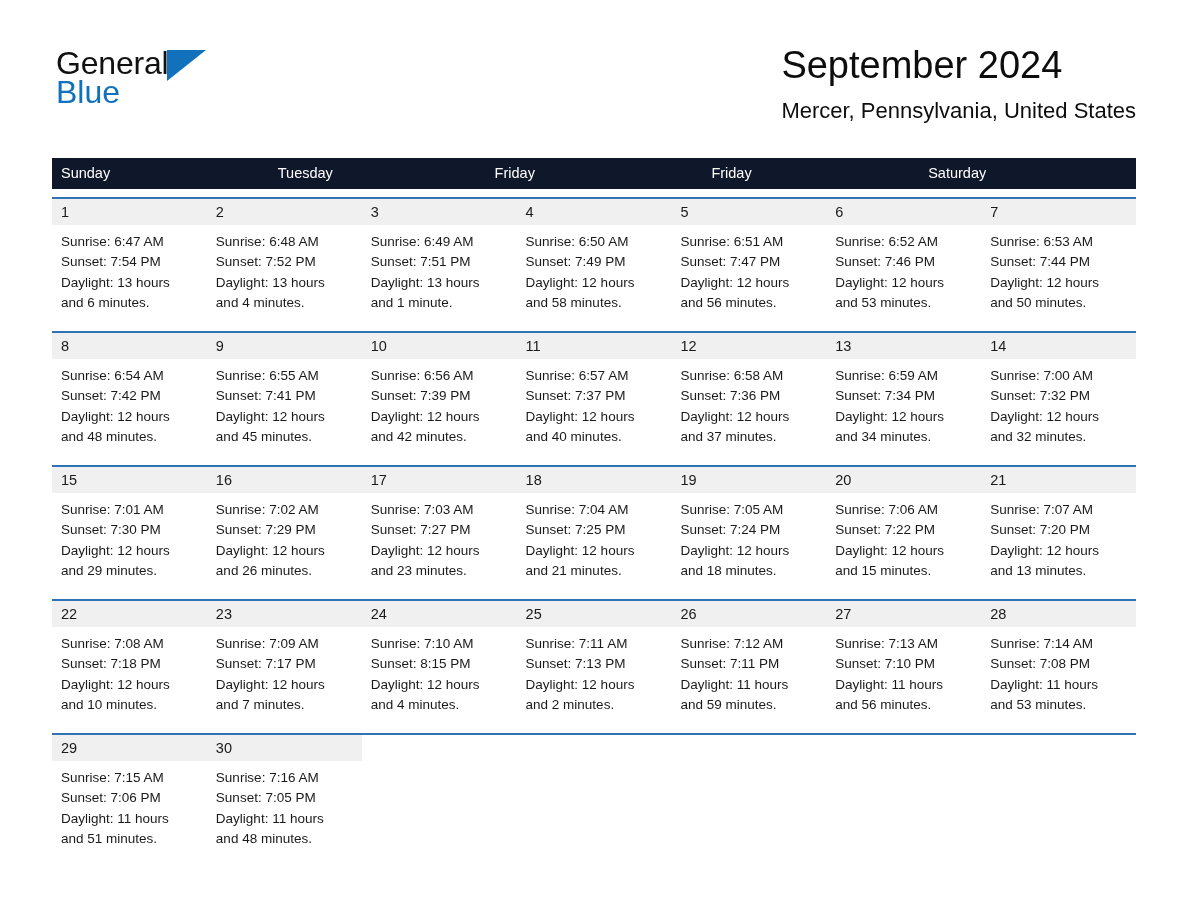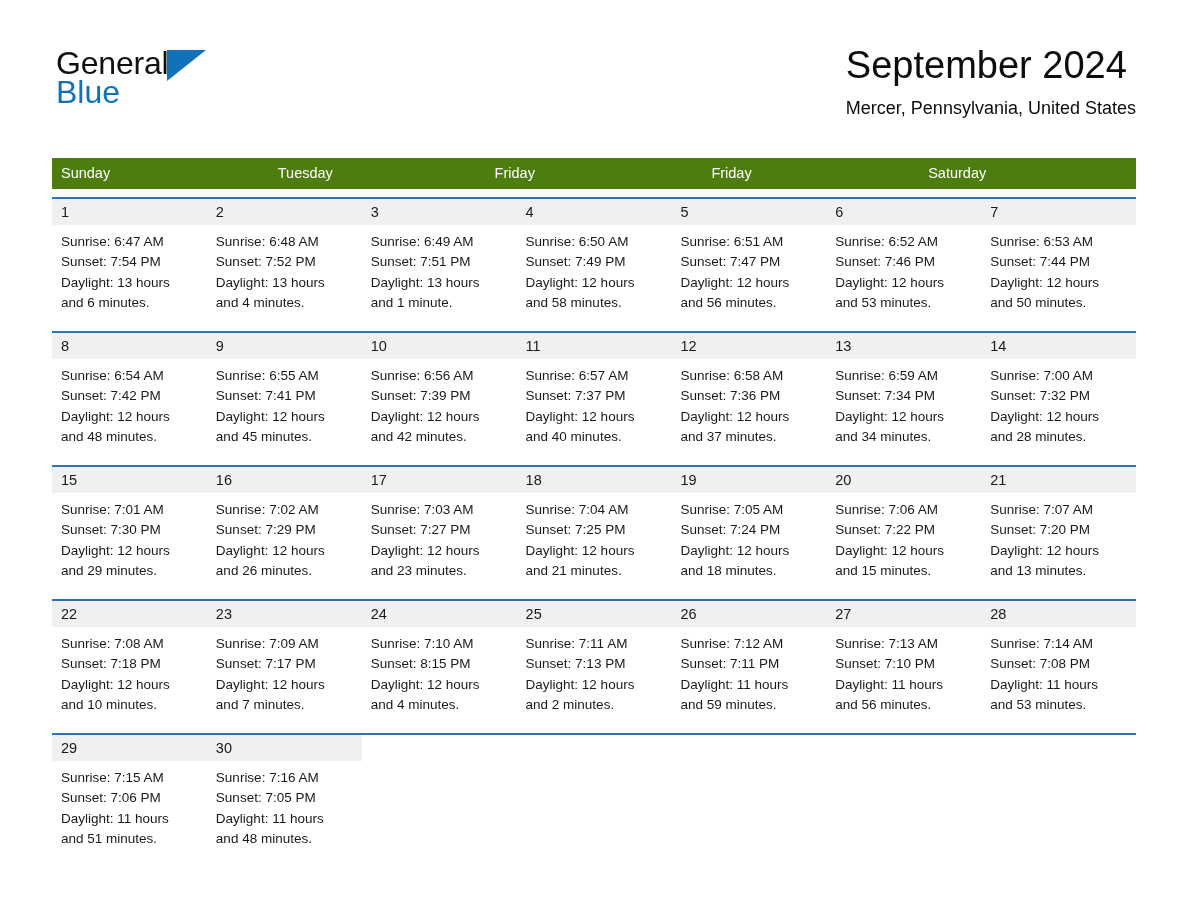--- a/index.html
+++ b/index.html
@@ -66,38 +66,38 @@
   }
   .cal-title {
     font-size: 38px;
     color: #0d0d0d;
     line-height: 1.12;
     font-weight: normal;
     margin: 0;
     white-space: nowrap;
   }
   .cal-subtitle {
-    font-size: 18px;
+    font-size: 22px;
     color: #0d0d0d;
     line-height: 1.2;
     margin: 11px 0 0 0;
     font-weight: normal;
     white-space: nowrap;
   }
 
   
   .calendar {
     position: absolute;
     left: 52px;
     top: 158px;
     width: 1084px;
   }
   .weekday-row {
     display: flex;
-    background: #4d7c0f;
+    background: #0f172a;
     height: 31px;
   }
   .weekday {
     flex: 1 1 0;
     color: #ffffff;
     font-size: 14.5px;
     line-height: 31px;
     padding-left: 9px;
     box-sizing: border-box;
     overflow: hidden;
@@ -320,21 +320,21 @@
         </div>
       </div>
       <div class="day-cell">
         <div class="day-num-band">
             <div class="day-num">14</div>
           </div>
         <div class="day-body">
           <div class="day-line">Sunrise: 7:00 AM</div>
           <div class="day-line">Sunset: 7:32 PM</div>
           <div class="day-line">Daylight: 12 hours</div>
-          <div class="day-line">and 28 minutes.</div>
+          <div class="day-line">and 32 minutes.</div>
         </div>
       </div>
     </div>
 
     <div class="week">
       <div class="day-cell">
         <div class="day-num-band">
             <div class="day-num">15</div>
           </div>
         <div class="day-body">

